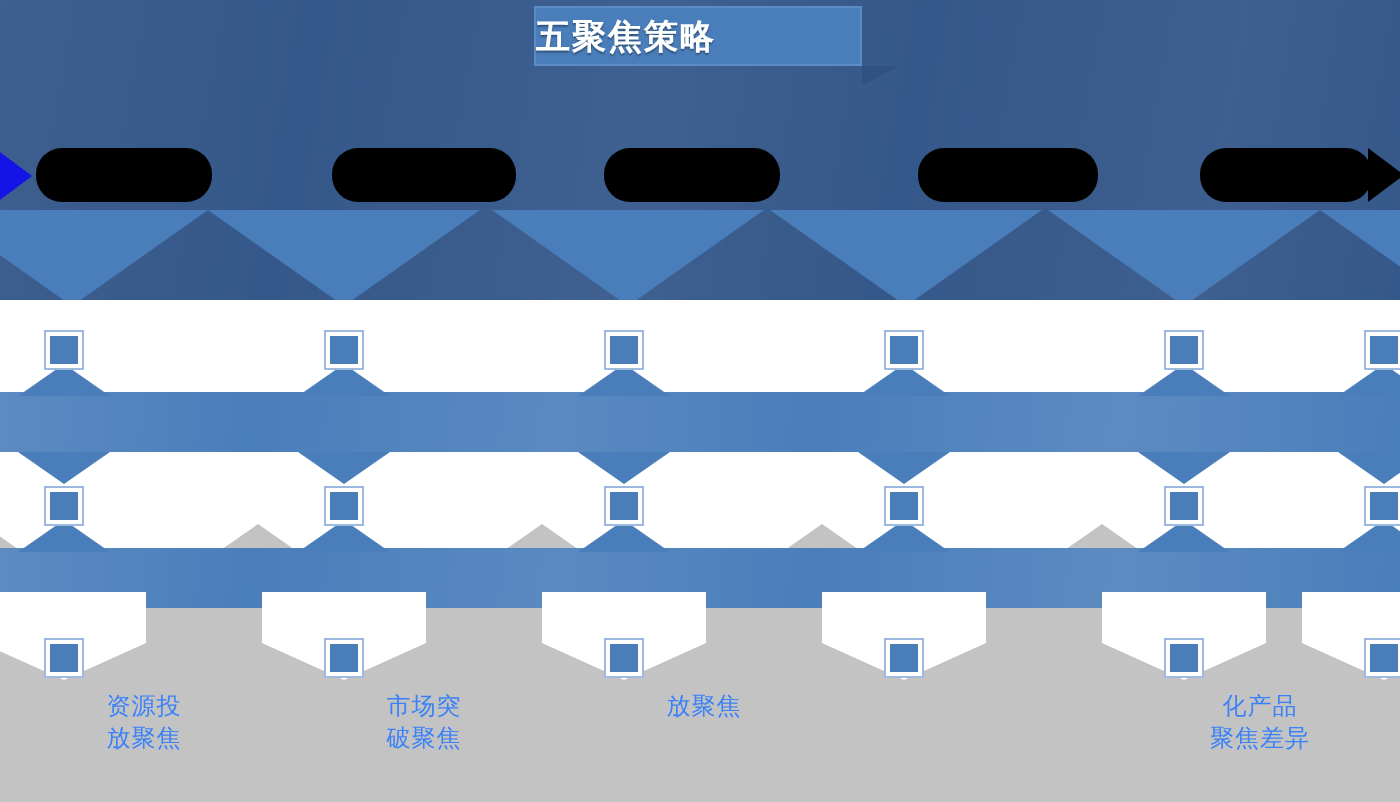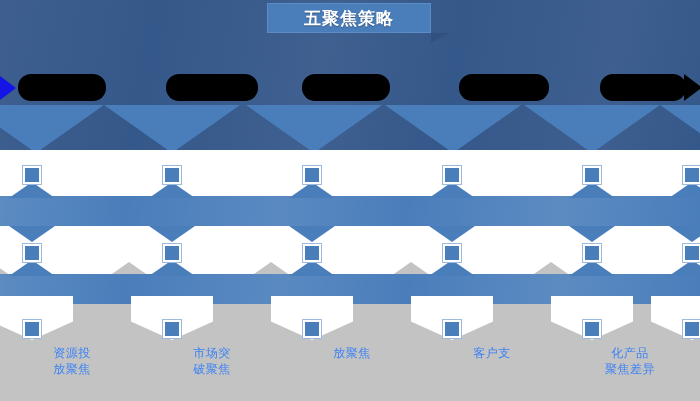--- a/index.html
+++ b/index.html
@@ -26,21 +26,21 @@
        rgba(255,255,255,0.045) 86%,
        rgba(255,255,255,0.00) 100%);
   }
 
   
   .title-banner{
     position:absolute;left:267px;top:3px;width:164px;height:30px;
     background:#4a7ebb;
     border:1px solid #5c8cc6;
     box-sizing:border-box;
-    display:flex;align-items:center;justify-content:center;
+    display:flex;align-items:center;
   }
   .title-banner .ttl{
     color:#ffffff;font-size:17px;font-weight:bold;letter-spacing:1px;
     text-shadow:0 1px 1px rgba(0,0,0,.35);
     white-space:nowrap;
   }
   .banner-shadow{
     position:absolute;left:431px;top:33px;width:18px;height:10px;
     background:#2e4c78;opacity:.55;
     clip-path:polygon(0 0,100% 0,0 100%);
@@ -235,20 +235,19 @@
     <div>放聚焦</div>
   </div>
   <div class="lbl" style="left:142px;">
     <div>市场突</div>
     <div>破聚焦</div>
   </div>
   <div class="lbl" style="left:282px;">
     <div>放聚焦</div>
   </div>
   <div class="lbl" style="left:422px;">
-    <div>客户支</div>
   </div>
   <div class="lbl" style="left:560px;">
     <div>化产品</div>
     <div>聚焦差异</div>
   </div>
 
 </div>
 
 </body></html>

